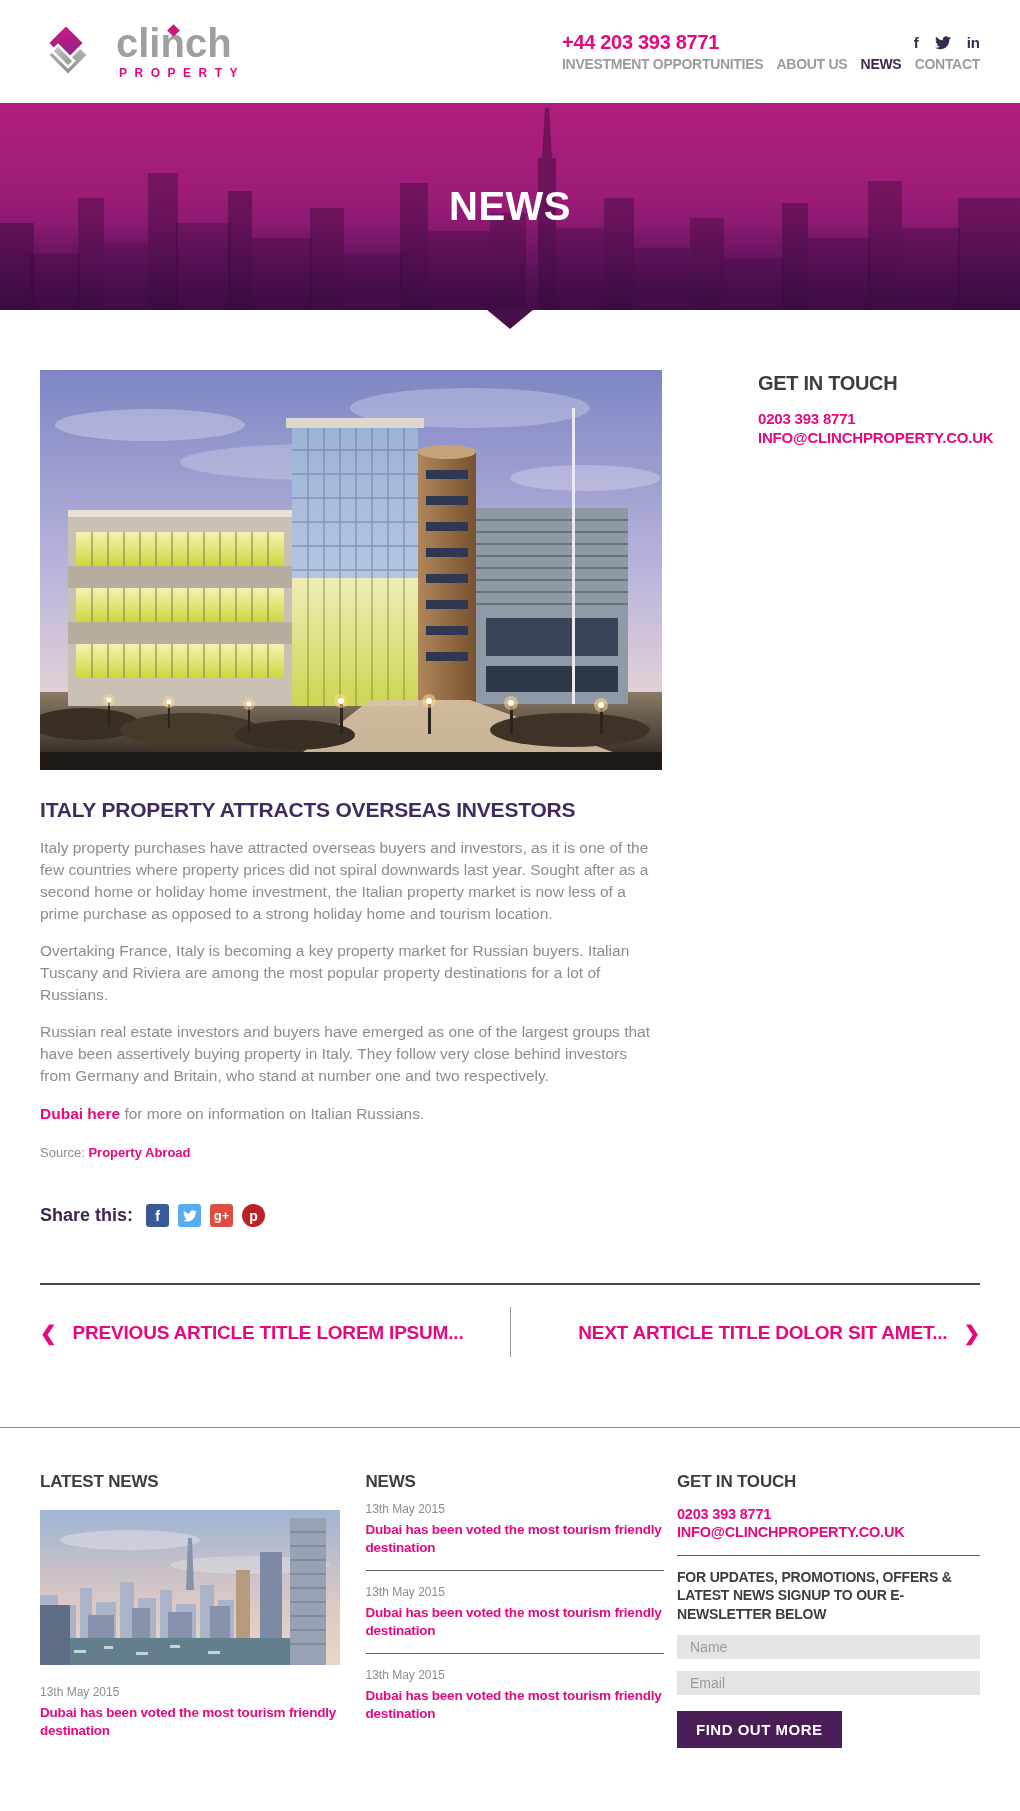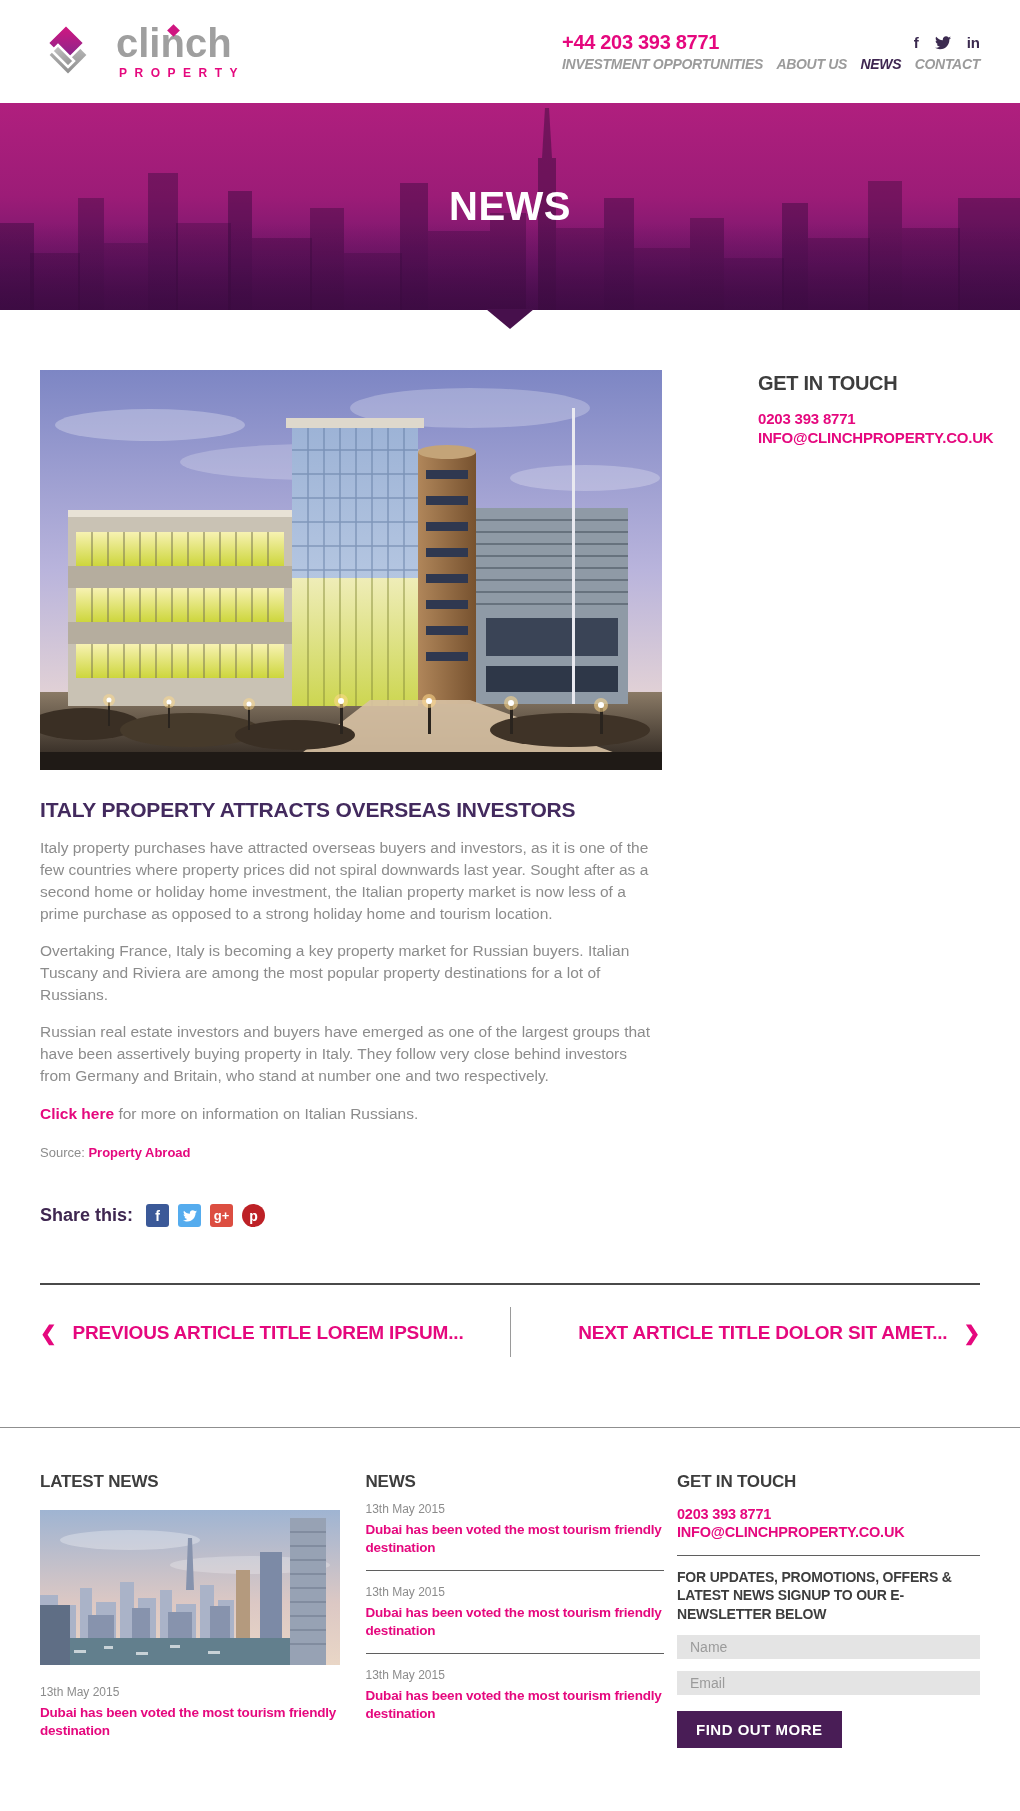--- a/index.html
+++ b/index.html
@@ -11,21 +11,21 @@
   .logo-text { position:relative; }
   .logo-word { font-size:40px; font-weight:bold; color:#9f9f9f; letter-spacing:0; line-height:1; }
   .logo-idot { position:absolute; left:53px; top:3px; width:9px; height:9px; background:#cf1580; transform:rotate(45deg); }
   .logo-tag { font-size:12px; font-weight:bold; color:#e5087e; letter-spacing:7.5px; margin-top:3px; padding-left:3px; }
   .header-right { width:418px; display:flex; flex-direction:column; gap:2px; }
   .header-top-row { display:flex; justify-content:space-between; align-items:center; }
   .header-phone { color:#e5087e; font-size:20px; font-weight:bold; letter-spacing:-0.3px; text-decoration:none; }
   .header-social { display:flex; gap:16px; align-items:center; }
   .hsoc { color:#3b2a4f; font-weight:bold; font-size:15px; text-decoration:none; line-height:1; }
   .hsoc svg { display:block; }
-  .nav { display:flex; justify-content:space-between;font-style:italic; }
+  .nav { display:flex; justify-content:space-between; }
   .nav a { text-decoration:none; font-size:14px; font-weight:bold; letter-spacing:-0.3px; color:#9b9b9b; }
   .nav a.active { color:#3f2751; }
 
   
   .hero { position:relative; height:207px; background:linear-gradient(180deg,#b01f7e 0%,#9c1c77 45%,#70166b 78%,#4a0f55 100%); overflow:visible; }
   .hero svg { position:absolute; left:0; top:0; width:100%; height:100%; }
   .hero-title { position:absolute; left:0; right:0; top:0; bottom:0; display:flex; align-items:center; justify-content:center; color:#fff; font-size:40px; font-weight:bold; letter-spacing:0.5px; z-index:2; }
   .hero-arrow { position:absolute; left:50%; bottom:-19px; margin-left:-24px; width:0; height:0; border-left:24px solid transparent; border-right:24px solid transparent; border-top:20px solid #47104c; z-index:3; }
 
   
@@ -315,21 +315,21 @@
           <circle cx="561" cy="335" r="7" fill="#ffd98a" opacity="0.55"></circle>
           <circle cx="561" cy="335" r="3" fill="#fff"></circle>
       </g>
       <rect y="382" width="622" height="18" fill="#1f1a16"></rect>
     </svg>
 
     <h1 class="article-title">ITALY PROPERTY ATTRACTS OVERSEAS INVESTORS</h1>
     <p class="body">Italy property purchases have attracted overseas buyers and investors, as it is one of the few countries where property prices did not spiral downwards last year. Sought after as a second home or holiday home investment, the Italian property market is now less of a prime purchase as opposed to a strong holiday home and tourism location.</p>
     <p class="body">Overtaking France, Italy is becoming a key property market for Russian buyers. Italian Tuscany and Riviera are among the most popular property destinations for a lot of Russians.</p>
     <p class="body">Russian real estate investors and buyers have emerged as one of the largest groups that have been assertively buying property in Italy. They follow very close behind investors from Germany and Britain, who stand at number one and two respectively.</p>
-    <p class="cta-line"><a href="#" class="cta-link">Click here</a><span> for more on information on Italian Russians.</span></p>
+    <p class="cta-line"><a href="#" class="cta-link">Dubai here</a><span> for more on information on Italian Russians.</span></p>
     <p class="source-line"><span>Source: </span><a href="#" class="source-link">Property Abroad</a></p>
 
     <div class="share-row">
       <span class="share-label">Share this:</span>
       <a href="#" class="sic sic-fb">f</a>
       <a href="#" class="sic sic-tw">
         <svg width="14" height="12" viewBox="0 0 24 20" fill="#ffffff">
             <path d="M24 2.3c-.9.4-1.8.7-2.8.8 1-.6 1.8-1.6 2.2-2.7-1 .6-2 1-3.1 1.2C19.3.6 18 0 16.6 0c-2.7 0-4.9 2.2-4.9 4.9 0 .4 0 .8.1 1.1C7.7 5.8 4.1 3.8 1.7.8 1.3 1.5 1 2.4 1 3.3c0 1.7.9 3.2 2.2 4.1-.8 0-1.6-.2-2.2-.6v.1c0 2.4 1.7 4.4 3.9 4.8-.4.1-.8.2-1.3.2-.3 0-.6 0-.9-.1.6 2 2.4 3.4 4.6 3.4-1.7 1.3-3.8 2.1-6.1 2.1-.4 0-.8 0-1.2-.1 2.2 1.4 4.8 2.2 7.5 2.2 9.1 0 14-7.5 14-14v-.6c1-.7 1.8-1.6 2.5-2.5z"></path>
           </svg>
       </a>

